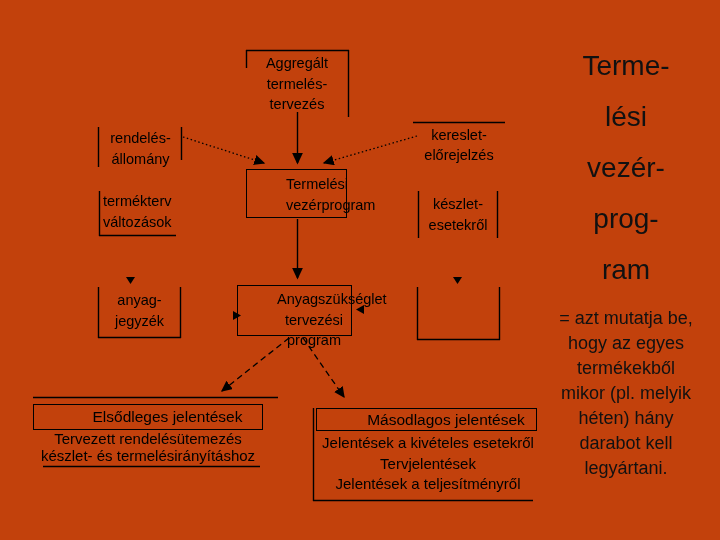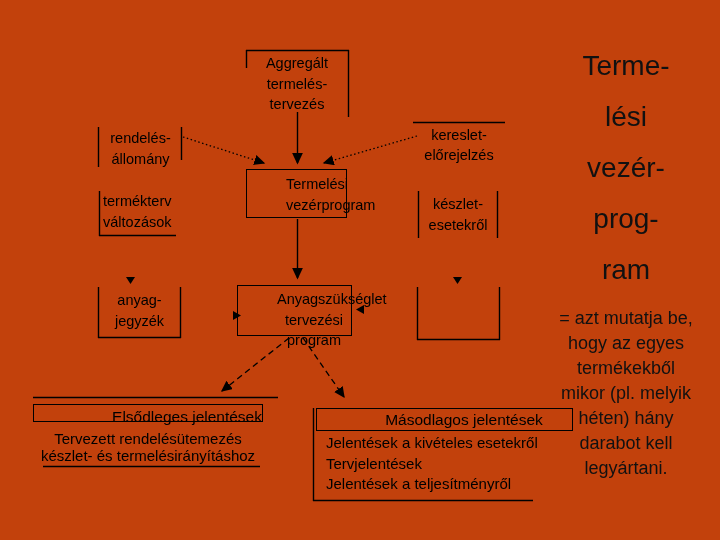--- a/index.html
+++ b/index.html
@@ -91,30 +91,30 @@
 
   <div class="node" style="left:98px;top:290px;width:83px;">anyag-
 jegyzék</div>
 
   <div class="boxed" style="left:237px;top:285px;width:115px;height:51px;">
     <div class="node" style="position:static;padding-top:3px;">Anyagszükséglet
 tervezési program</div>
   </div>
 
 
-  <div class="boxed" style="left:33px;top:404px;width:230px;height:18px;text-align:right;">
+  <div class="boxed" style="left:33px;top:404px;width:230px;height:26px;">
     <div class="hdr-label" style="padding-top:3px;">Elsődleges jelentések</div>
   </div>
   <div class="body-text" style="left:33px;top:431px;width:230px;text-align:center;line-height:16.5px;">Tervezett rendelésütemezés
 készlet- és termelésirányításhoz</div>
 
-  <div class="boxed" style="left:316px;top:408px;width:257px;height:23px;text-align:center;">
+  <div class="boxed" style="left:316px;top:408px;width:221px;height:23px;text-align:center;">
     <div class="hdr-label" style="padding-top:2px;">Másodlagos jelentések</div>
   </div>
-  <div class="body-text" style="left:318px;top:433px;width:220px;text-align:left;line-height:20.5px;margin-left:8px;">Jelentések a kivételes esetekről
+  <div class="body-text" style="left:318px;top:433px;width:220px;text-align:center;line-height:20.5px;">Jelentések a kivételes esetekről
 Tervjelentések
 Jelentések a teljesítményről</div>
 
   <div class="title">Terme-
 lési
 vezér-
 prog-
 ram</div>
   <div class="definition">= azt mutatja be,
 hogy az egyes

